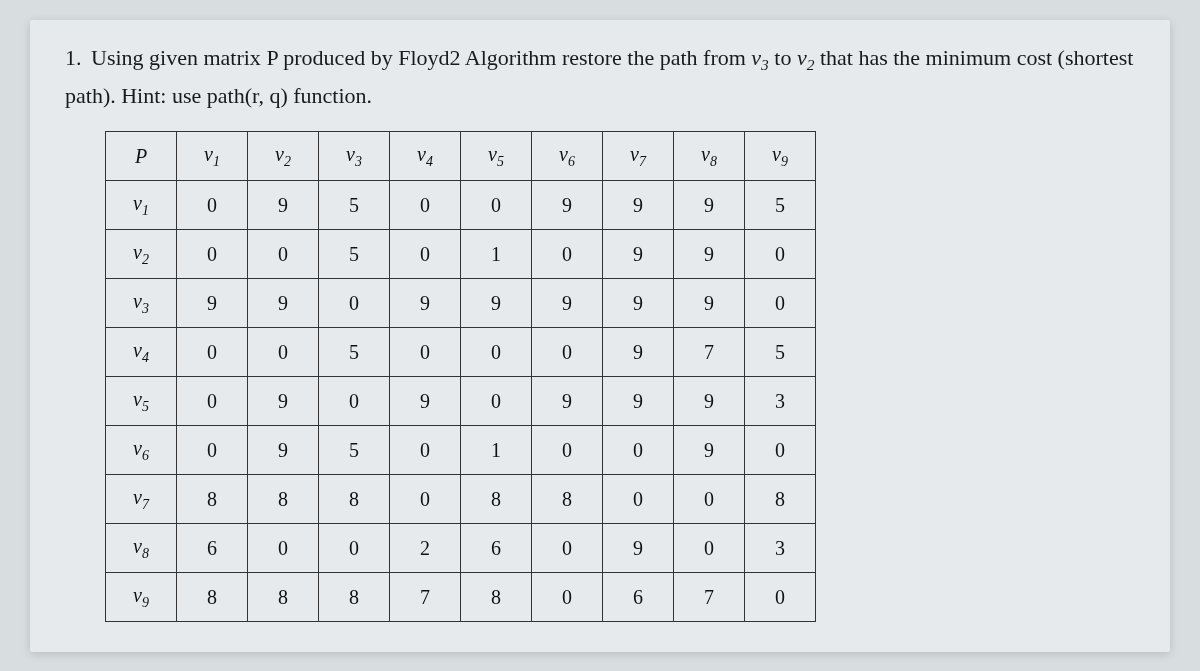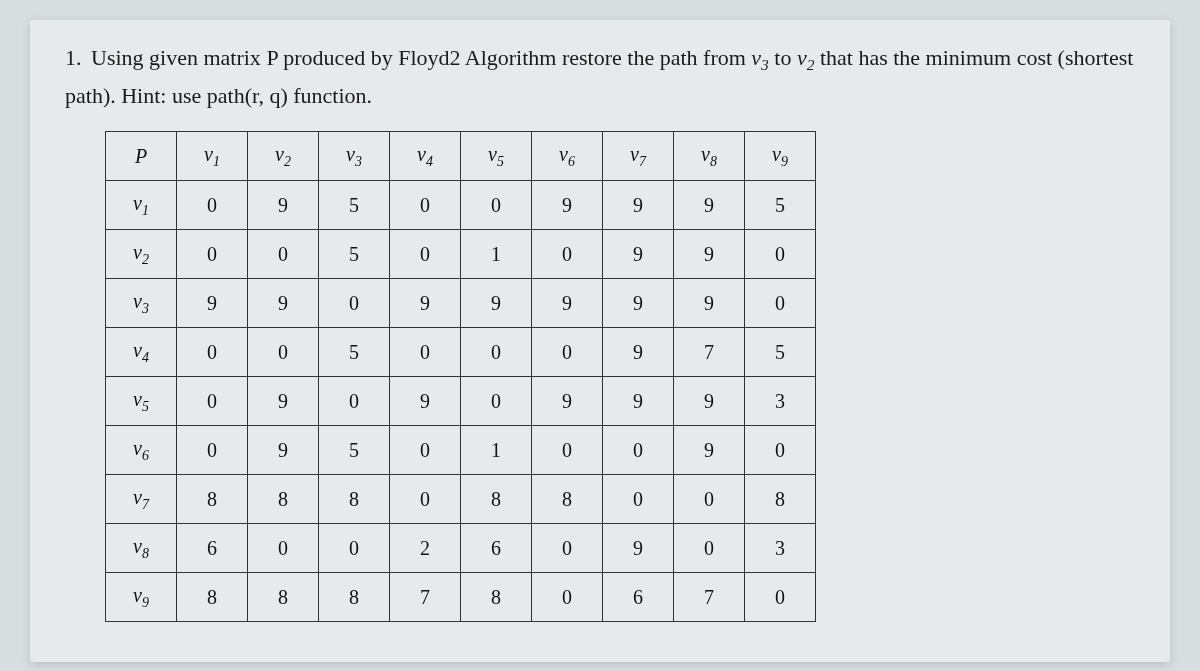--- a/index.html
+++ b/index.html
@@ -8,21 +8,21 @@
     background: #d8dde0;
     font-family: "Times New Roman", Times, serif;
     width: 1200px;
     height: 671px;
     box-sizing: border-box;
     overflow: hidden;
   }
   .paper {
     margin: 20px 30px;
     background: #e6eaed;
-    padding: 20px 35px 40px 35px;
+    padding: 20px 35px 30px 35px;
     box-shadow: 0 2px 8px rgba(0,0,0,0.15);
     border-radius: 2px;
     min-height: 610px;
     box-sizing: border-box;
   }
   .question {
     font-size: 22px;
     color: #1a1a1a;
     line-height: 1.6;
     margin-bottom: 18px;

